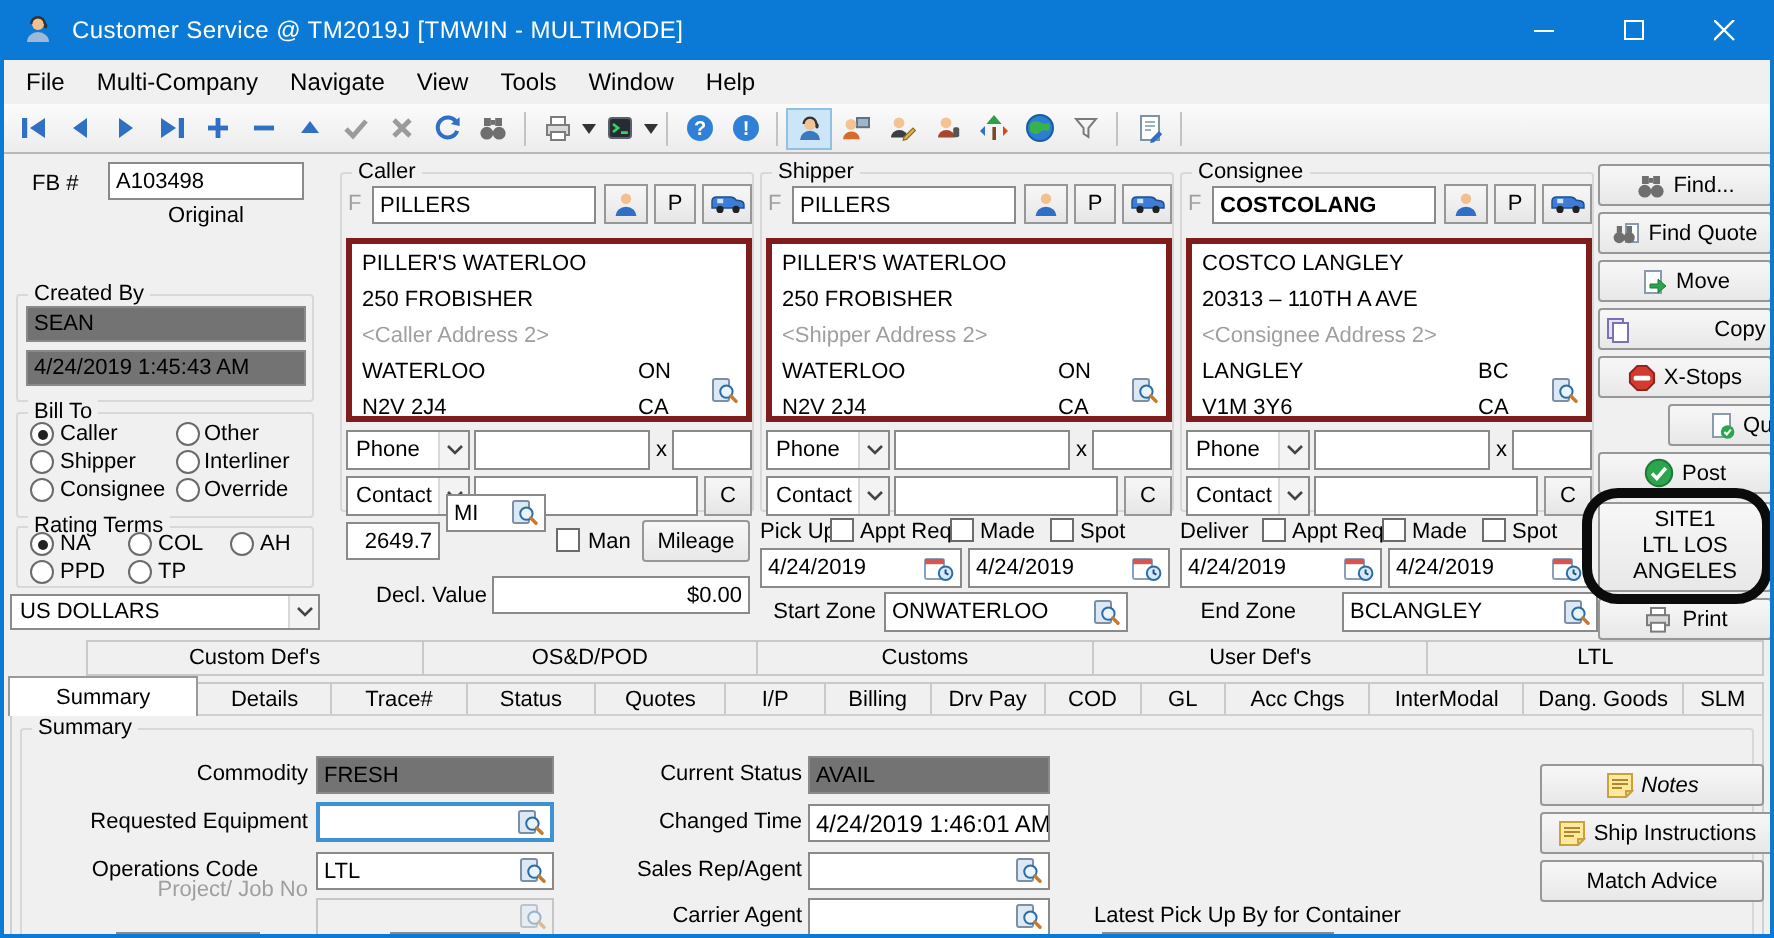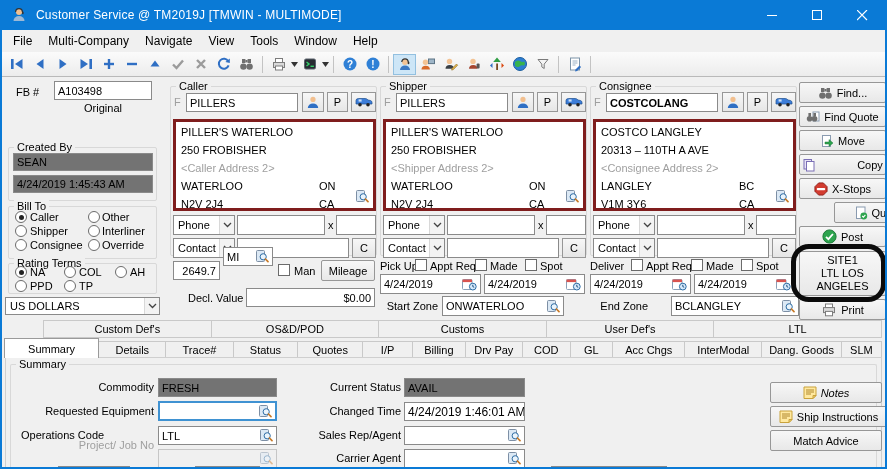--- a/index.html
+++ b/index.html
@@ -700,21 +700,21 @@
           <span></span>
           <span class="icn">
               <svg width="13" height="13" viewBox="0 0 13 13">
                 <rect x="0.5" y="0.5" width="8" height="11" rx="1" fill="#dce9f5" stroke="#7d8fa5"></rect>
                 <circle cx="7.2" cy="6.8" r="3.1" fill="#eaf4fc" stroke="#2e6da4"></circle>
                 <line x1="9.4" y1="9" x2="12" y2="11.6" stroke="#c87a28" stroke-width="1.7" stroke-linecap="round"></line>
               </svg>
             </span>
         </div>
 
-        <span class="lab" style="left:10px; top:64px; width:133px; text-align:left;">Operations Code</span>
+        <span class="lab" style="left:10px; top:64px; width:133px; text-align:center;">Operations Code</span>
         <div class="tf" style="left:147px; top:61px; width:119px; height:19px;">
           <span>LTL</span>
           <span class="icn">
               <svg width="13" height="13" viewBox="0 0 13 13">
                 <rect x="0.5" y="0.5" width="8" height="11" rx="1" fill="#dce9f5" stroke="#7d8fa5"></rect>
                 <circle cx="7.2" cy="6.8" r="3.1" fill="#eaf4fc" stroke="#2e6da4"></circle>
                 <line x1="9.4" y1="9" x2="12" y2="11.6" stroke="#c87a28" stroke-width="1.7" stroke-linecap="round"></line>
               </svg>
             </span>
         </div>
@@ -760,20 +760,21 @@
           <span></span>
           <span class="icn">
               <svg width="13" height="13" viewBox="0 0 13 13">
                 <rect x="0.5" y="0.5" width="8" height="11" rx="1" fill="#dce9f5" stroke="#7d8fa5"></rect>
                 <circle cx="7.2" cy="6.8" r="3.1" fill="#eaf4fc" stroke="#2e6da4"></circle>
                 <line x1="9.4" y1="9" x2="12" y2="11.6" stroke="#c87a28" stroke-width="1.7" stroke-linecap="round"></line>
               </svg>
             </span>
         </div>
 
+        <span class="lab" style="left:536px; top:87px;">Latest Pick Up By for Container</span>
         <div class="tf" style="left:540px; top:101px; width:116px; height:19px;">
           
         </div>
 
         <div class="btn" style="left:759px; top:17px; width:112px; height:21px;font-style:italic;">
           <svg width="14" height="13" viewBox="0 0 14 13">
               <path d="M1 1 h12 v8.5 l-3 3 H1z" fill="#ffe9a0" stroke="#c9a23c"></path>
               <path d="M3 4 h8 M3 6 h8 M3 8 h5" stroke="#b0882e"></path>
               <path d="M10 12.5 v-3 h3z" fill="#f3d27a" stroke="#c9a23c"></path>
             </svg>

